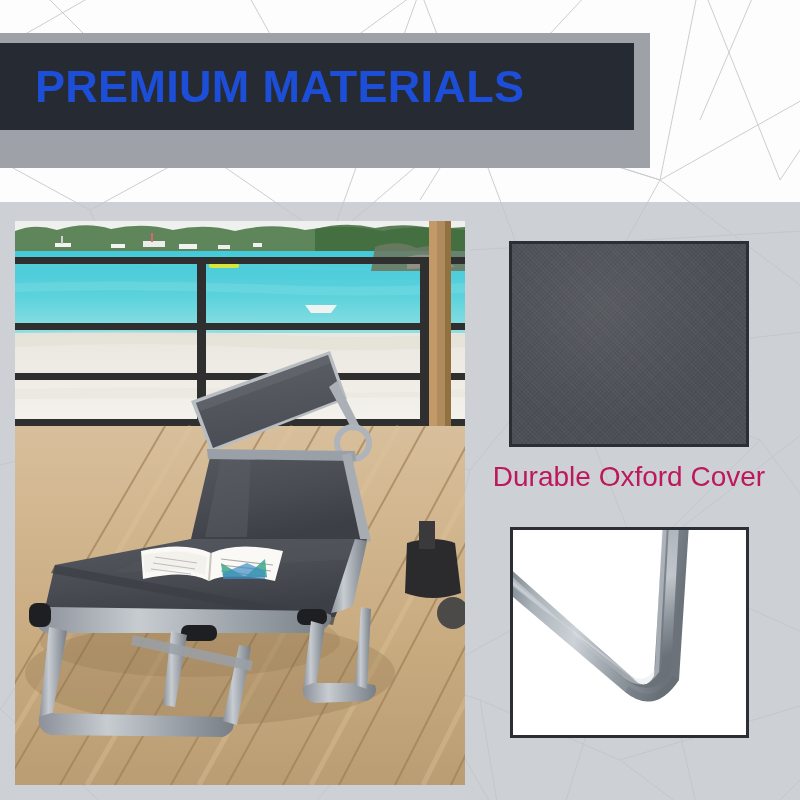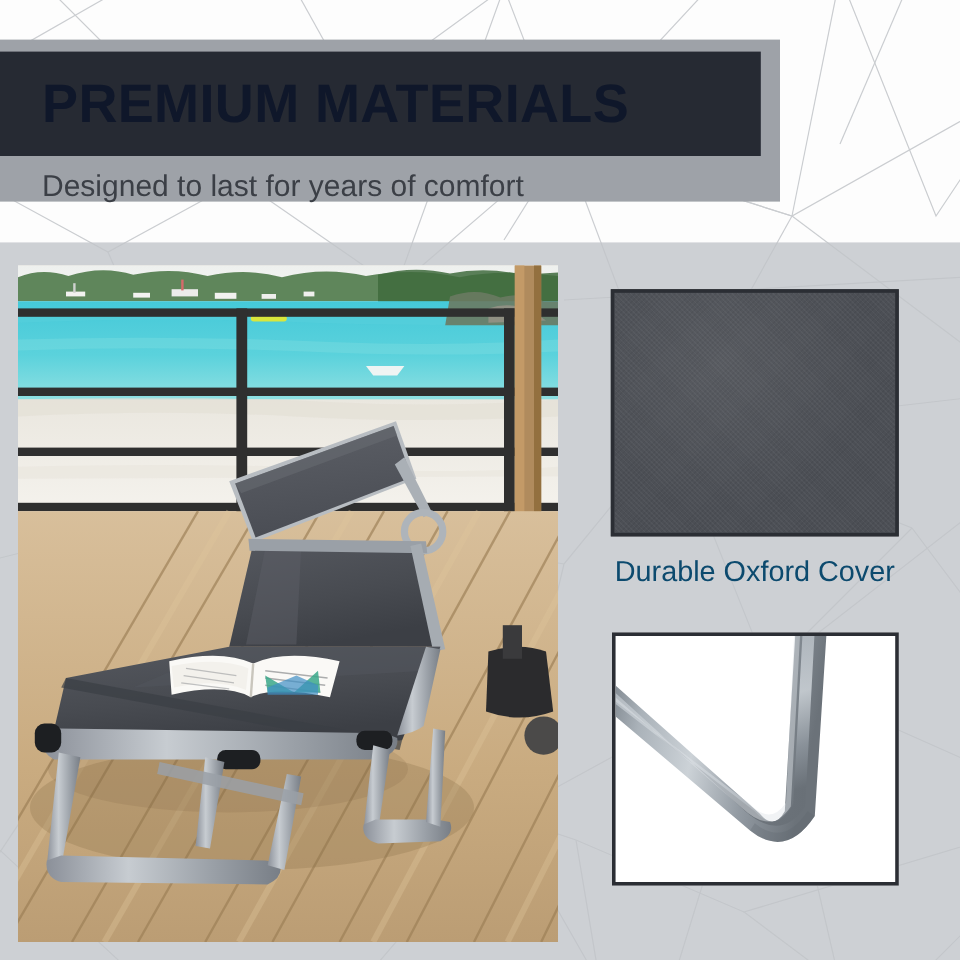--- a/index.html
+++ b/index.html
@@ -55,21 +55,21 @@
     background: #262a33;
   }
   .title-text {
     position: absolute;
     left: 35px;
     top: 52px;
     font-size: 45px;
     line-height: 70px;
     font-weight: bold;
     letter-spacing: 0.3px;
-    color: #0f172a;
+    color: #1d4ed8;
     white-space: nowrap;
   }
   .subtitle-text {
     position: absolute;
     left: 35px;
     top: 139px;
     font-size: 25px;
     line-height: 32px;
     color: #3b3f46;
     white-space: nowrap;
@@ -106,23 +106,23 @@
     position: absolute;
     left: 0; top: 0; right: 0; bottom: 0;
     background: radial-gradient(ellipse at 38% 30%, rgba(255,255,255,0.07), rgba(0,0,0,0) 62%);
   }
 
   .caption {
     position: absolute;
     left: 489px;
     width: 280px;
     text-align: center;
-    font-size: 24px;
+    font-size: 28px;
     line-height: 30px;
-    color: #0c4a6e;
+    color: #be185d;
     white-space: nowrap;
   }
   .caption-cover { top: 462px; }
   .caption-frame { top: 752px; }
 
   .frame-card {
     position: absolute;
     left: 510px; top: 527px;
     width: 239px; height: 211px;
     box-sizing: border-box;
@@ -185,21 +185,20 @@
       <path d="M60 620 L-20 740"></path>
       <path d="M120 760 L180 420"></path>
       <path d="M820 760 L760 820"></path>
       <path d="M820 420 L640 560"></path>
     </g>
   </svg>
 
   <div class="title-shadow"></div>
   <div class="title-bar"></div>
   <div class="title-text">PREMIUM MATERIALS</div>
-  <div class="subtitle-text">Designed to last for years of comfort</div>
 
   <div class="photo">
     <svg width="450" height="564" viewBox="0 0 450 564" xmlns="http://www.w3.org/2000/svg">
       <defs>
         <linearGradient id="skyGrad" x1="0" y1="0" x2="0" y2="1">
           <stop offset="0%" stop-color="#eef0ee"></stop>
           <stop offset="100%" stop-color="#f6f7f4"></stop>
         </linearGradient>
         <linearGradient id="waterGrad" x1="0" y1="0" x2="0" y2="1">
           <stop offset="0%" stop-color="#45c9d9"></stop>

